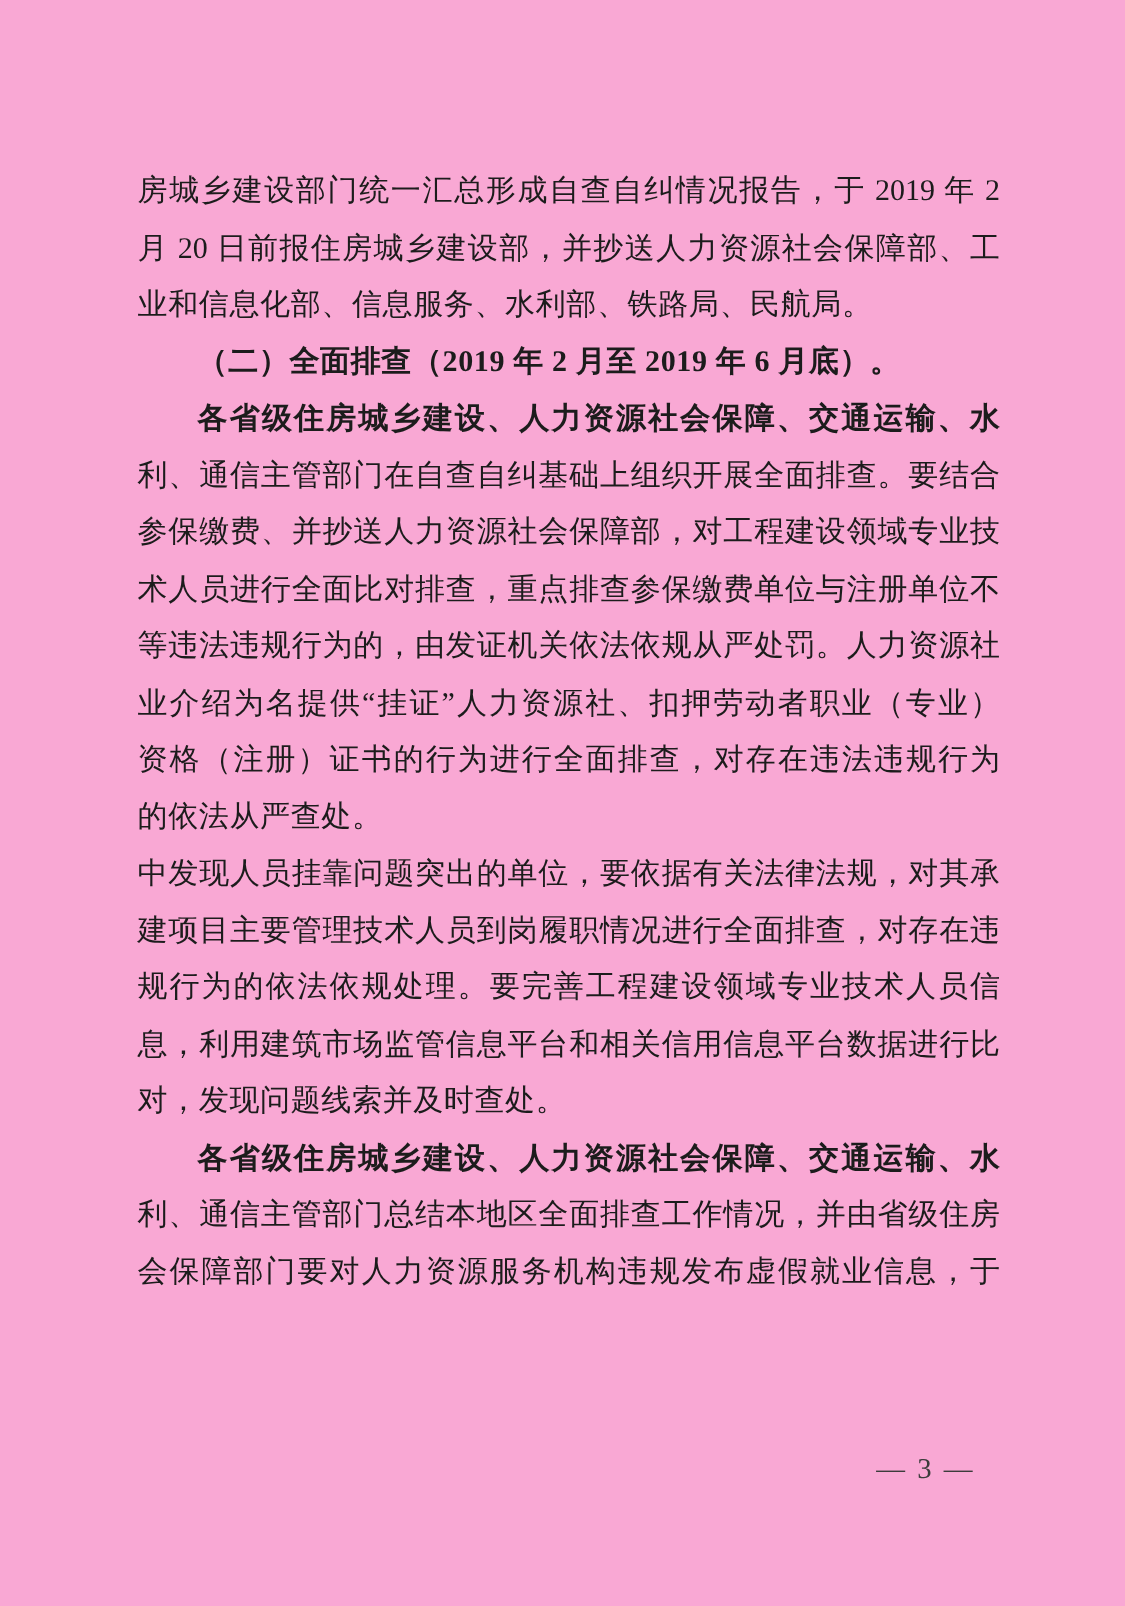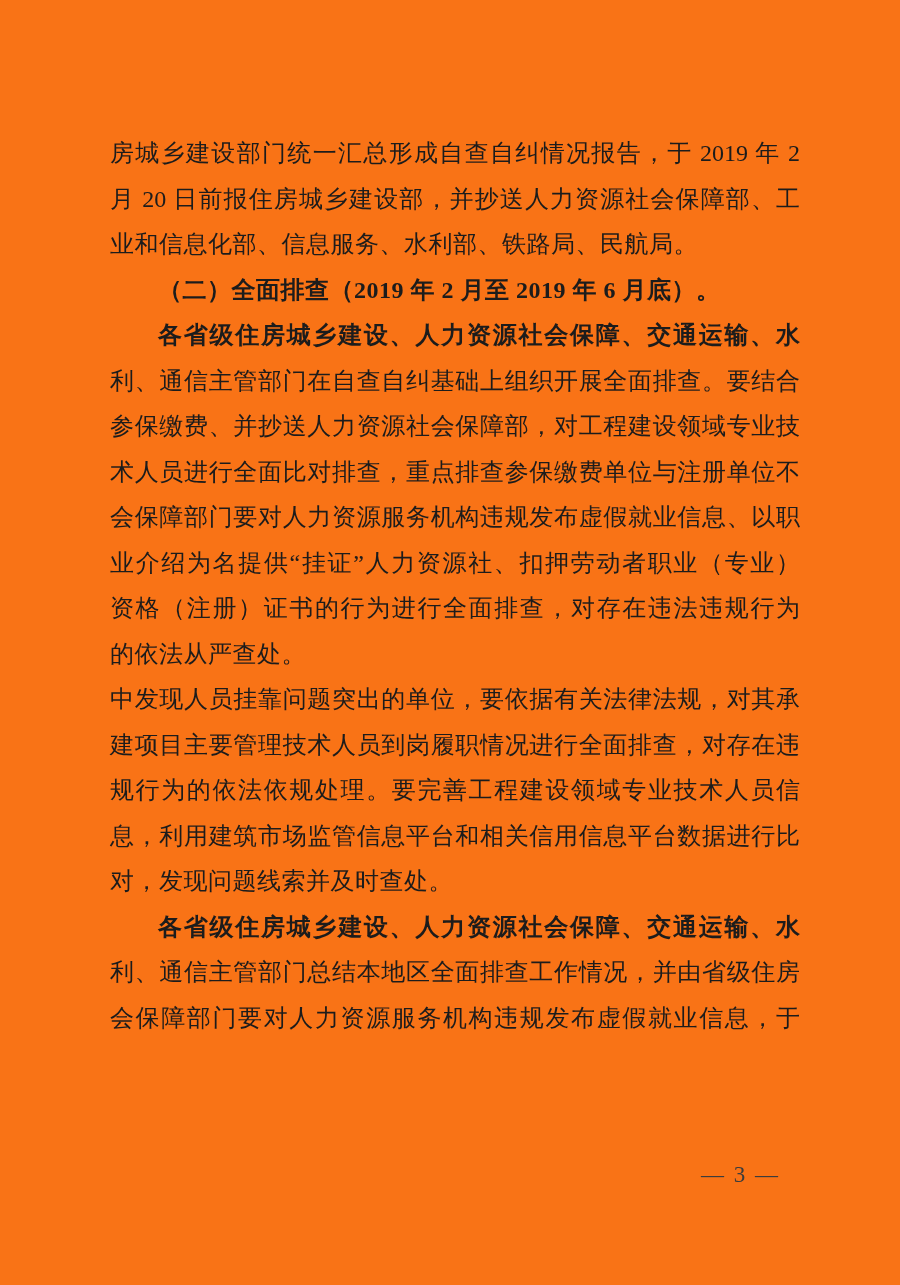--- a/index.html
+++ b/index.html
@@ -10,21 +10,21 @@
   }
   body {
     position: relative;
     width: 900px;
     height: 1285px;
     overflow: hidden;
   }
   .document-page {
     position: absolute;
     inset: 0;
-    background: #f97316;
+    background: #f9a8d4;
   }
   .document-body {
     position: absolute;
     left: 110px;
     top: 131px;
     width: 690px;
   }
   .line {
     height: 45.5px;
     line-height: 45.5px;
@@ -62,21 +62,21 @@
 <div class="document-page">
   <div class="document-body">
       <div class="line justify">房城乡建设部门统一汇总形成自查自纠情况报告，于 2019 年 2</div>
       <div class="line justify">月 20 日前报住房城乡建设部，并抄送人力资源社会保障部、工</div>
       <div class="line">业和信息化部、信息服务、水利部、铁路局、民航局。</div>
       <div class="line indent">（二）全面排查（2019 年 2 月至 2019 年 6 月底）。</div>
       <div class="line justify indent">各省级住房城乡建设、人力资源社会保障、交通运输、水</div>
       <div class="line justify">利、通信主管部门在自查自纠基础上组织开展全面排查。要结合</div>
       <div class="line justify">参保缴费、并抄送人力资源社会保障部，对工程建设领域专业技</div>
       <div class="line justify">术人员进行全面比对排查，重点排查参保缴费单位与注册单位不</div>
-      <div class="line justify">会保障部门要对人力资源服务机构违规发布虚假就业信息、以职</div>
+      <div class="line justify">等违法违规行为的，由发证机关依法依规从严处罚。人力资源社</div>
       <div class="line justify">业介绍为名提供“挂证”人力资源社、扣押劳动者职业（专业）</div>
       <div class="line justify">资格（注册）证书的行为进行全面排查，对存在违法违规行为</div>
       <div class="line">的依法从严查处。</div>
       <div class="line justify">中发现人员挂靠问题突出的单位，要依据有关法律法规，对其承</div>
       <div class="line justify">建项目主要管理技术人员到岗履职情况进行全面排查，对存在违</div>
       <div class="line justify">规行为的依法依规处理。要完善工程建设领域专业技术人员信</div>
       <div class="line justify">息，利用建筑市场监管信息平台和相关信用信息平台数据进行比</div>
       <div class="line">对，发现问题线索并及时查处。</div>
       <div class="line justify indent">各省级住房城乡建设、人力资源社会保障、交通运输、水</div>
       <div class="line justify">利、通信主管部门总结本地区全面排查工作情况，并由省级住房</div>

